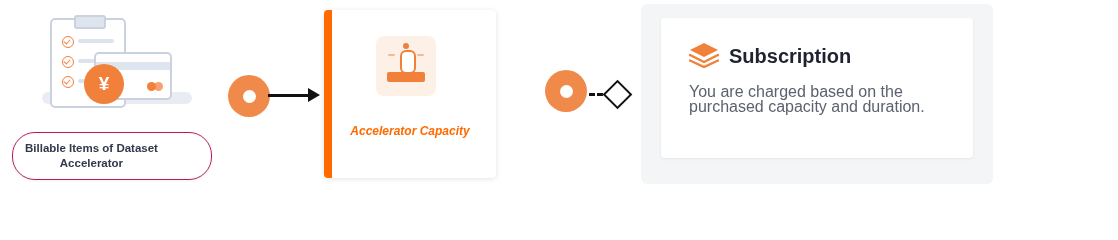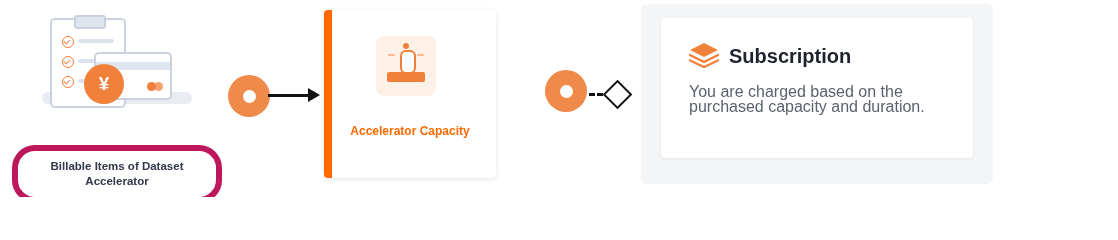--- a/index.html
+++ b/index.html
@@ -136,30 +136,30 @@
     font-size: 19px;
     line-height: 40px;
     text-align: center;
     font-weight: bold;
   }
 
   
   .pill {
     position: absolute;
     left: 12px;
-    top: 145px;
+    top: 132px;
     width: 198px;
     height: 46px;
     background: #ffffff;
-    border: 6px solid #be185d;
+    border: 1px solid #be185d;
     border-radius: 23px;
     box-shadow: 0 1px 3px rgba(30,40,60,0.07);
     display: flex;
     align-items: center;
-    justify-content: center;
+    justify-content: flex-start;
     text-align: center;
   }
   .pill-text {
     font-size: 11.5px;
     font-weight: bold;
     color: #32384a;
     line-height: 15px;
     padding: 0 12px;
     white-space: pre-line;
   }
@@ -276,20 +276,21 @@
   .cap-icon .ray.r { right: 12px; }
   .cap-label {
     position: absolute;
     left: 0;
     right: 0;
     top: 114px;
     text-align: center;
     font-size: 12px;
     color: #ff6a00;
     font-weight: bold;
+    font-style: italic;
   }
 
   
   .conn2 {
     position: absolute;
     left: 545px;
     top: 70px;
     width: 80px;
     height: 50px;
   }

